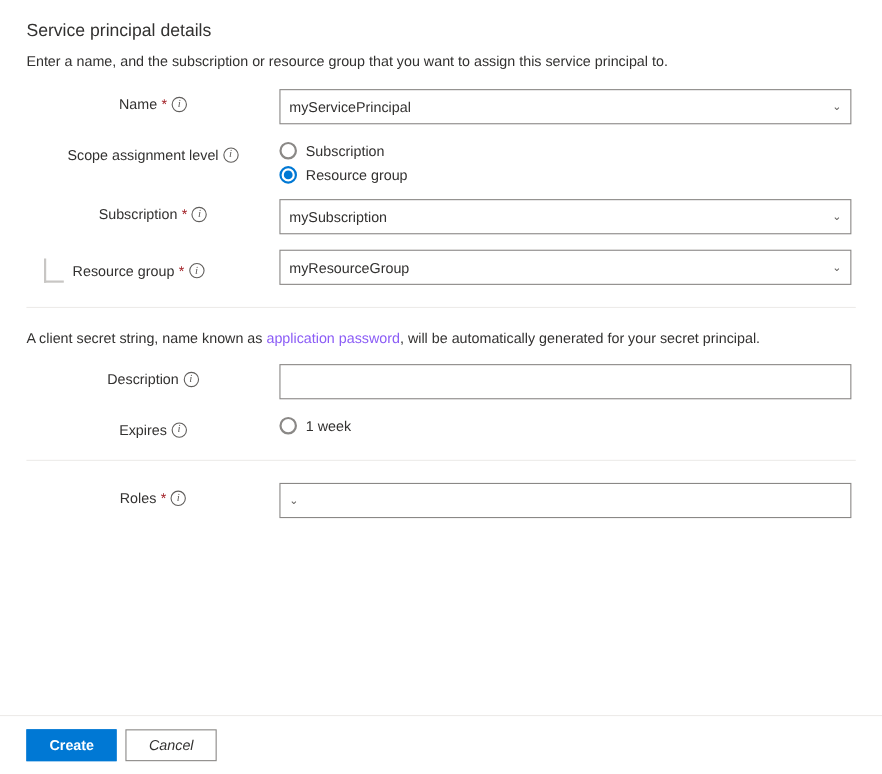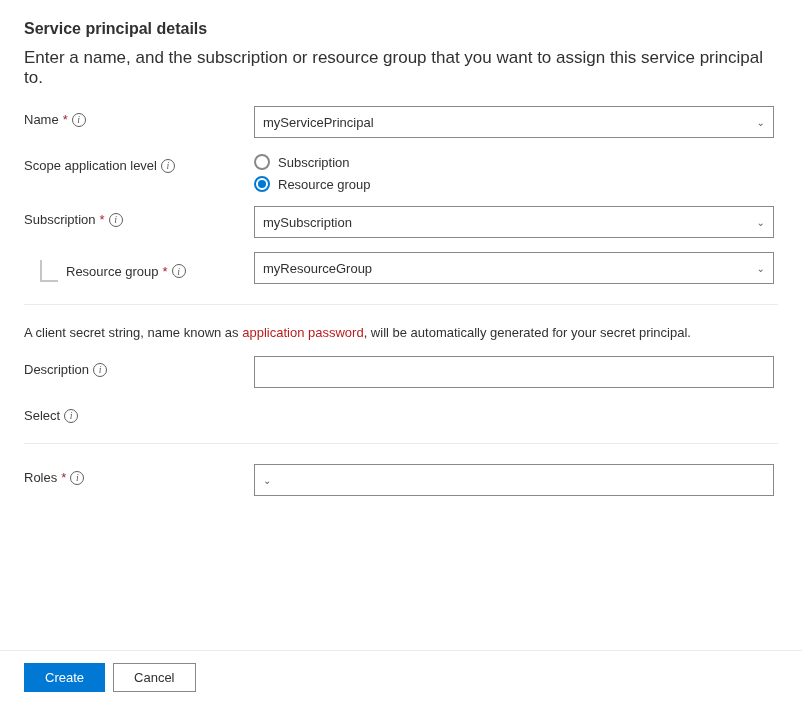--- a/index.html
+++ b/index.html
@@ -9,44 +9,45 @@
       color: #323130;
       background: #fff;
       width: 802px;
       min-height: 704px;
     }
     .page-container {
       padding: 20px 24px 0 24px;
     }
     .section-title {
       font-size: 16px;
-      font-weight: 700;
+      font-weight: 400;
       color: #323130;
       margin-bottom: 10px;
     }
     .subtitle {
-      font-size: 17px;
+      font-size: 13px;
       color: #323130;
       margin-bottom: 18px;
     }
     .form-row {
       display: flex;
       align-items: flex-start;
       margin-bottom: 14px;
     }
     .form-label {
       width: 230px;
       min-width: 230px;
       padding-top: 6px;
       font-size: 13px;
       color: #323130;
       display: flex;
       align-items: center;
       gap: 4px;
       flex-shrink: 0;
+      justify-content: center;
     }
     .required-star {
       color: #a4262c;
     }
     .info-icon {
       width: 14px;
       height: 14px;
       border: 1px solid #605e5c;
       border-radius: 50%;
       display: inline-flex;
@@ -170,40 +171,42 @@
       gap: 8px;
     }
     .btn-primary {
       background: #0078d4;
       color: #fff;
       border: 1px solid #0078d4;
       padding: 6px 20px;
       font-size: 13px;
       cursor: pointer;
       font-family: inherit;
+      font-weight: bold;
     }
     .btn-secondary {
       background: #fff;
       color: #323130;
       border: 1px solid #8a8886;
       padding: 0 20px;
       font-size: 13px;
       cursor: pointer;
       font-family: inherit;
+      font-style: italic;
     }
     .section-gap {
       margin-bottom: 20px;
     }
     .description-text {
       font-size: 13px;
       color: #323130;
       margin-bottom: 16px;
     }
     .description-text .link-text {
-      color: #b91c1c;
+      color: #8b5cf6;
       margin-top: 16px;
     }
   </style>
 </head>
 <body>
 
 <div class="page-container">
 
   <h2 class="section-title">Service principal details</h2>
   <p class="subtitle">Enter a name, and the subscription or resource group that you want to assign this service principal to.</p>
@@ -217,21 +220,21 @@
     <div class="form-control-area">
       <div class="dropdown-field">
         <span>myServicePrincipal</span>
         <span class="chevron-icon">⌄</span>
       </div>
     </div>
   </div>
 
   <div class="form-row">
     <div class="form-label">
-      <span>Scope application level</span>
+      <span>Scope assignment level</span>
       <span class="info-icon">i</span>
     </div>
     <div class="form-control-area">
       <div class="radio-group">
         <div class="radio-item">
           <div class="radio-circle"></div>
           <span class="radio-label">Subscription</span>
         </div>
         <div class="radio-item">
           <div class="radio-circle selected"></div>
@@ -286,25 +289,29 @@
         <span>Description</span>
         <span class="info-icon">i</span>
       </div>
       <div class="form-control-area">
         <input class="text-input" type="text" placeholder="" style="">
       </div>
     </div>
 
     <div class="form-row">
       <div class="form-label">
-        <span>Select</span>
+        <span>Expires</span>
         <span class="info-icon">i</span>
       </div>
       <div class="form-control-area">
         <div class="radio-group">
+          <div class="radio-item">
+            <div class="radio-circle"></div>
+            <span class="radio-label">1 week</span>
+          </div>
         </div>
       </div>
     </div>
   </div>
 
   <hr class="divider">
 
   <div class="section-gap">
 
     <div class="form-row">

